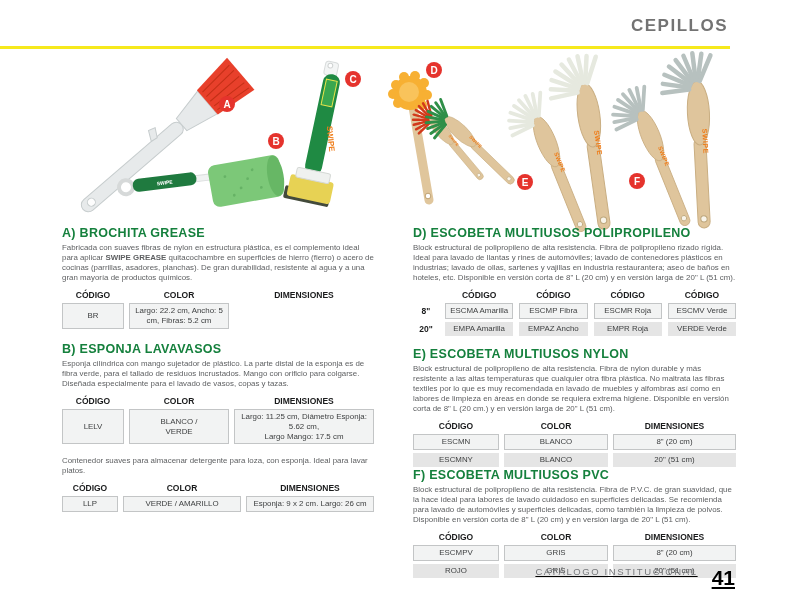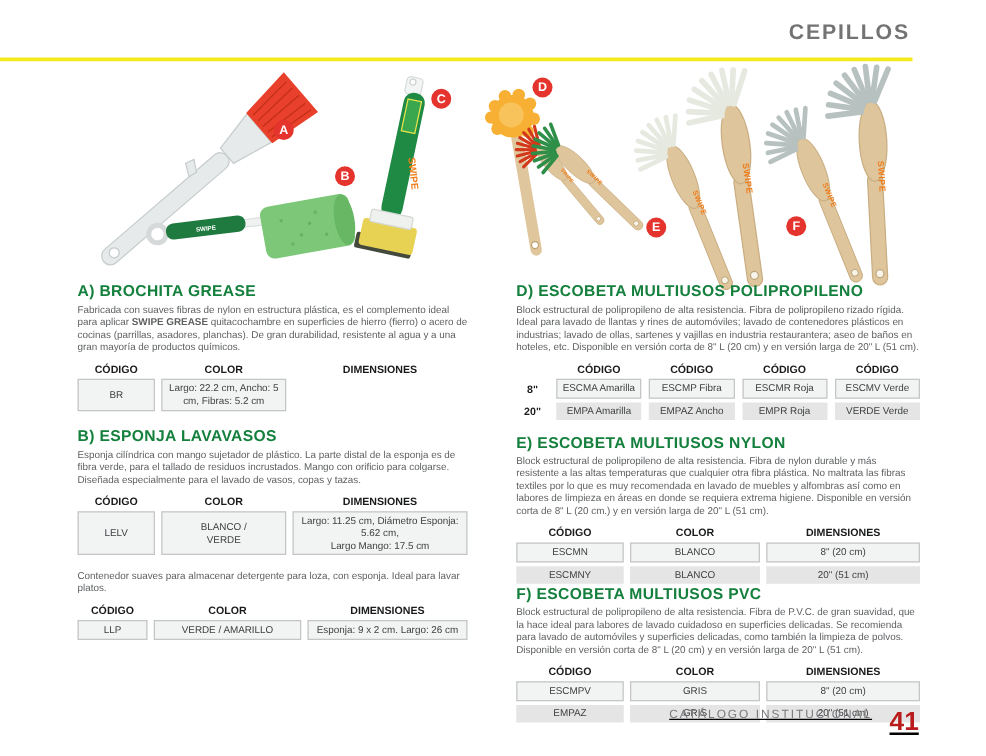--- a/index.html
+++ b/index.html
@@ -38,21 +38,21 @@
   .t-h{font-weight:bold;font-size:8.5px;text-align:center;color:#1a1b1c;align-self:end;}
   .t-lab{font-weight:bold;font-size:8.5px;color:#1a1b1c;display:flex;align-items:center;justify-content:center;}
   .t-c{font-size:7.9px;color:#3f4142;text-align:center;padding:2px 1px;white-space:pre-line;
        display:flex;align-items:center;justify-content:center;line-height:1.25;}
   .rB{background:#f2f3f3;border:1px solid #c3c5c6;}
   .rG{background:#e5e5e5;}
 
   
   #footer{position:absolute;top:566px;right:54px;display:flex;align-items:flex-start;gap:14px;text-decoration:underline;}
   .footer-label{font-size:9.5px;letter-spacing:1.6px;color:#77797c;}
-  .footer-page{font-size:21px;font-weight:bold;color:#b91c1c;}
+  .footer-page{font-size:21px;font-weight:bold;color:#000000;}
 
   
   .fan line{stroke:var(--bristle,#dfe3d8);stroke-width:4.5;stroke-linecap:round;}
   .brand-txt{font-family:"Liberation Sans",sans-serif;font-weight:bold;fill:#ef7d1a;}
 </style>
 </head>
 <body>
 
 <div id="page">
 
@@ -251,21 +251,21 @@
   <div id="sec-f" class="section">
     <h2 class="sec-title">F) ESCOBETA MULTIUSOS PVC</h2>
     <p class="sec-body">Block estructural de polipropileno de alta resistencia. Fibra de P.V.C. de gran suavidad, que la hace ideal para labores de lavado cuidadoso en superficies delicadas. Se recomienda para lavado de automóviles y superficies delicadas, como también la limpieza de polvos. Disponible en versión corta de 8" L (20 cm) y en versión larga de 20" L (51 cm).</p>
     <div class="sec-table tbl-f">
         <div class="t-h">CÓDIGO</div>
         <div class="t-h">COLOR</div>
         <div class="t-h">DIMENSIONES</div>
         <div class="t-c rB">ESCMPV</div>
         <div class="t-c rB">GRIS</div>
         <div class="t-c rB">8" (20 cm)</div>
-        <div class="t-c rG">EMPAZ</div>
+        <div class="t-c rG">ROJO</div>
         <div class="t-c rG">GRIS</div>
         <div class="t-c rG">20" (51 cm)</div>
       </div>
   </div>
 
   <div id="footer">
     <span class="footer-label">CATÁLOGO INSTITUCIONAL</span>
     <span class="footer-page">41</span>
   </div>
 

